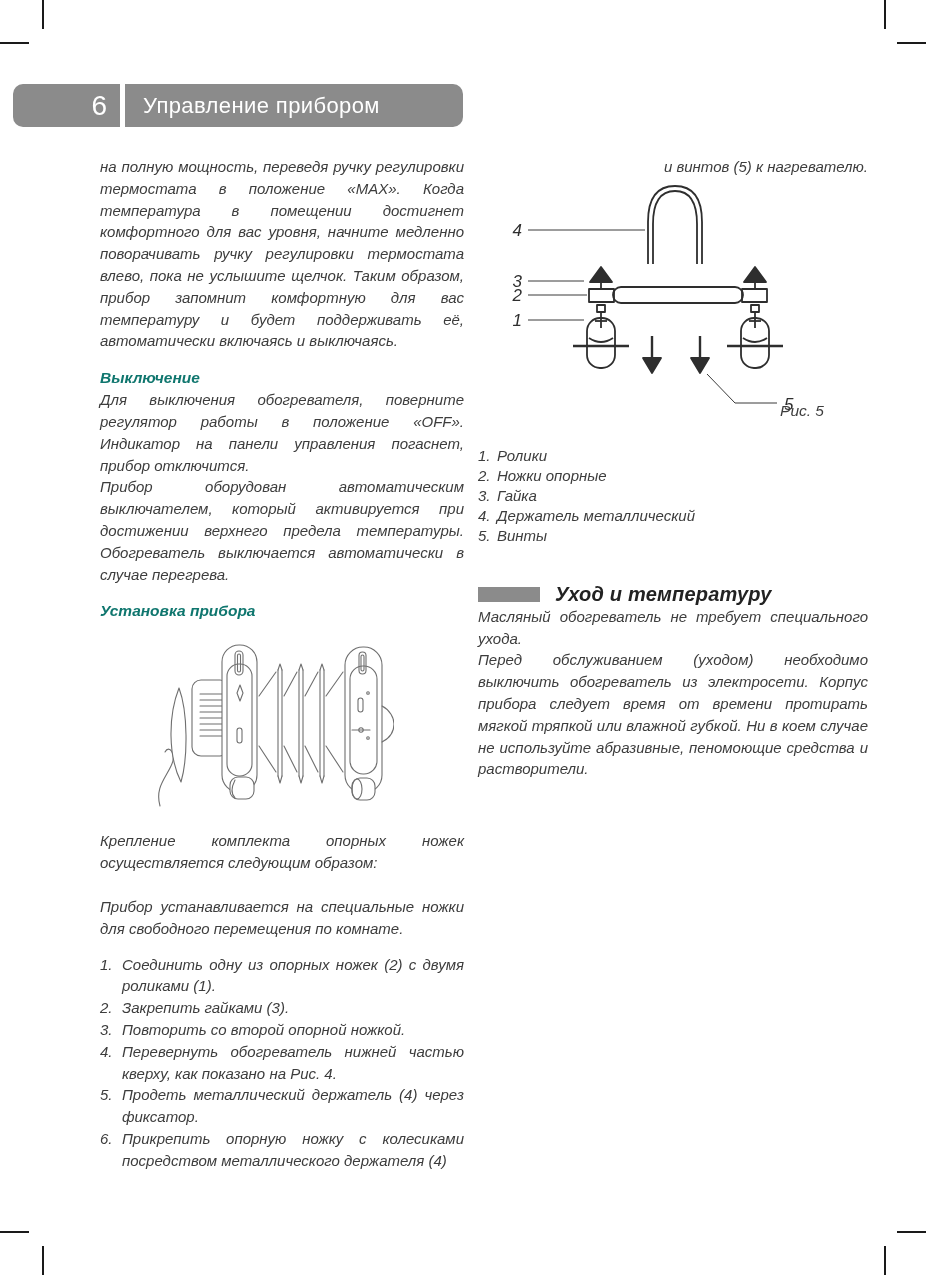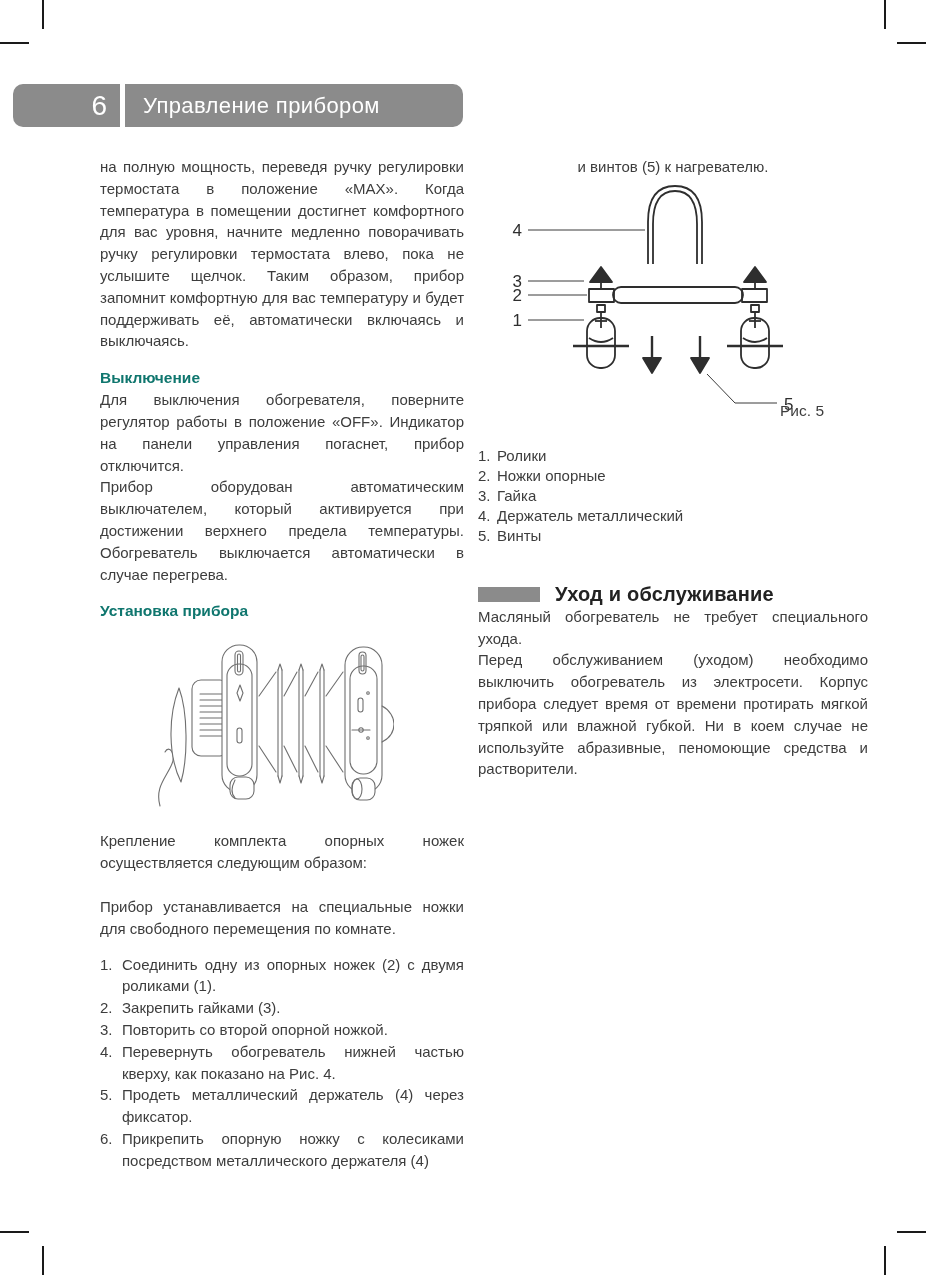--- a/index.html
+++ b/index.html
@@ -24,21 +24,21 @@
   .banner .page-num{
     flex:0 0 94px;text-align:right;padding-right:13px;color:#ffffff;
     font-size:28px;line-height:43px;font-weight:400;
   }
   .banner .sep{flex:0 0 5px;align-self:stretch;background:#ffffff;}
   .banner .title{
     padding-left:18px;color:#ffffff;font-size:22px;font-weight:400;letter-spacing:0.4px;
     white-space:nowrap;
   }
 
-  .col{position:absolute;top:156px;}
+  .col{position:absolute;top:156px;font-style:italic;}
   .col-left{left:100px;width:364px;}
   .col-right{left:478px;width:390px;}
 
   p.body{margin:0;font-size:15px;line-height:21.8px;text-align:justify;}
   p.body.mt{margin-top:22px;}
   h3.sub{margin:15px 0 0 0;font-size:15.5px;line-height:22px;font-weight:bold;color:#0f766e;}
 
   .figure{position:relative;}
   .fig4-wrap{margin-top:16px;}
   .fig4-wrap svg{display:block;margin-left:56px;}
@@ -166,21 +166,21 @@
         <span class="li-text">Продеть металлический держатель (4) через фиксатор.</span>
       </li>
       <li>
         <span class="li-num">6.</span>
         <span class="li-text">Прикрепить опорную ножку с колесиками посредством металлического держателя (4)</span>
       </li>
     </ol>
   </div>
 
   <div class="col col-right">
-    <p class="body" style="text-align:center;">и винтов (5) к нагревателю.</p>
+    <p class="body" style="text-align:right;">и винтов (5) к нагревателю.</p>
 
     <div class="figure fig5-wrap">
       <svg width="330" height="240" viewBox="0 0 330 240">
 
         <g stroke="#3a3a3a" stroke-width="1">
           <line x1="50" y1="52" x2="167" y2="52"></line>
           <line x1="50" y1="103" x2="106" y2="103"></line>
           <line x1="50" y1="117" x2="109" y2="117"></line>
           <line x1="50" y1="142" x2="106" y2="142"></line>
           <polyline points="229,196 257,225 299,225" fill="none"></polyline>
@@ -248,19 +248,19 @@
         <span>Держатель металлический</span>
       </li>
       <li>
         <span class="li-num">5.</span>
         <span>Винты</span>
       </li>
     </ul>
 
     <div class="care-row">
       <span class="care-marker"></span>
-      <h2>Уход и обслуживание</h2>
+      <h2>Уход и температуру</h2>
     </div>
     <p class="body care-body">Масляный обогреватель не требует специального ухода.</p>
     <p class="body">Перед обслуживанием (уходом) необходимо выключить обогреватель из электросети. Корпус прибора следует время от времени протирать мягкой тряпкой или влажной губкой. Ни в коем случае не используйте абразивные, пеномоющие средства и растворители.</p>
   </div>
 
 </div>
 
 </body></html>

